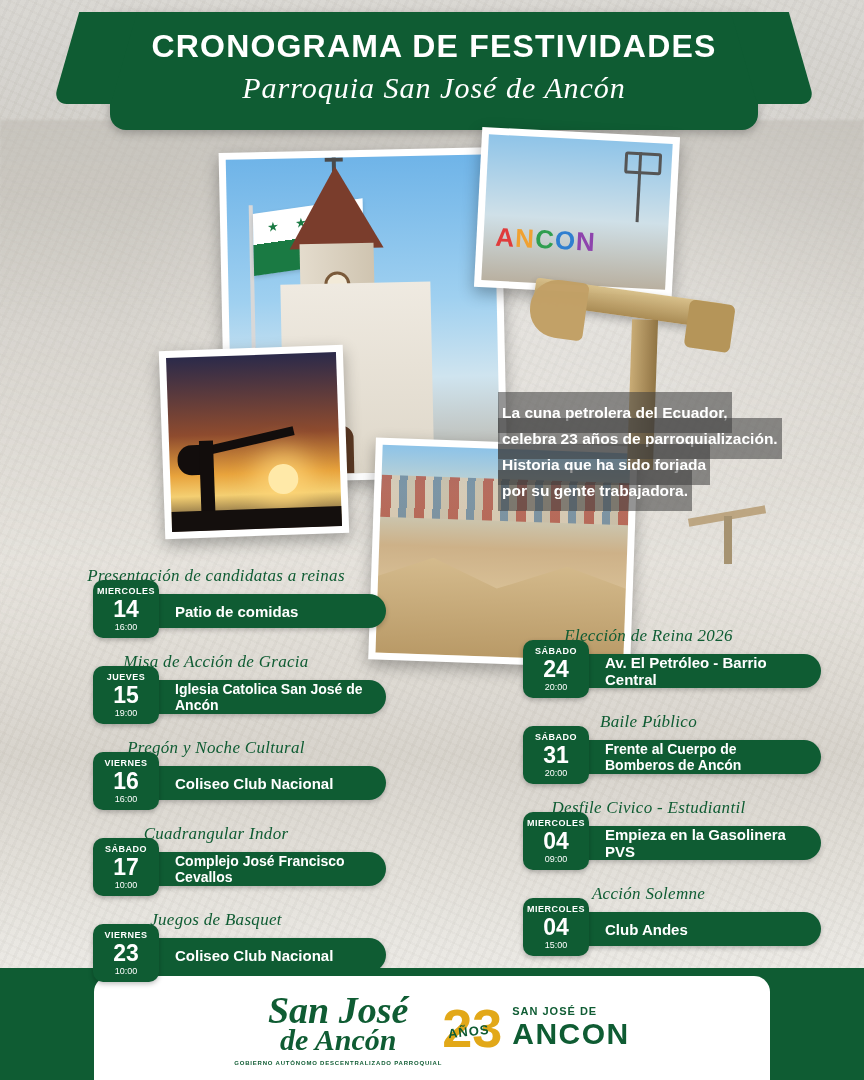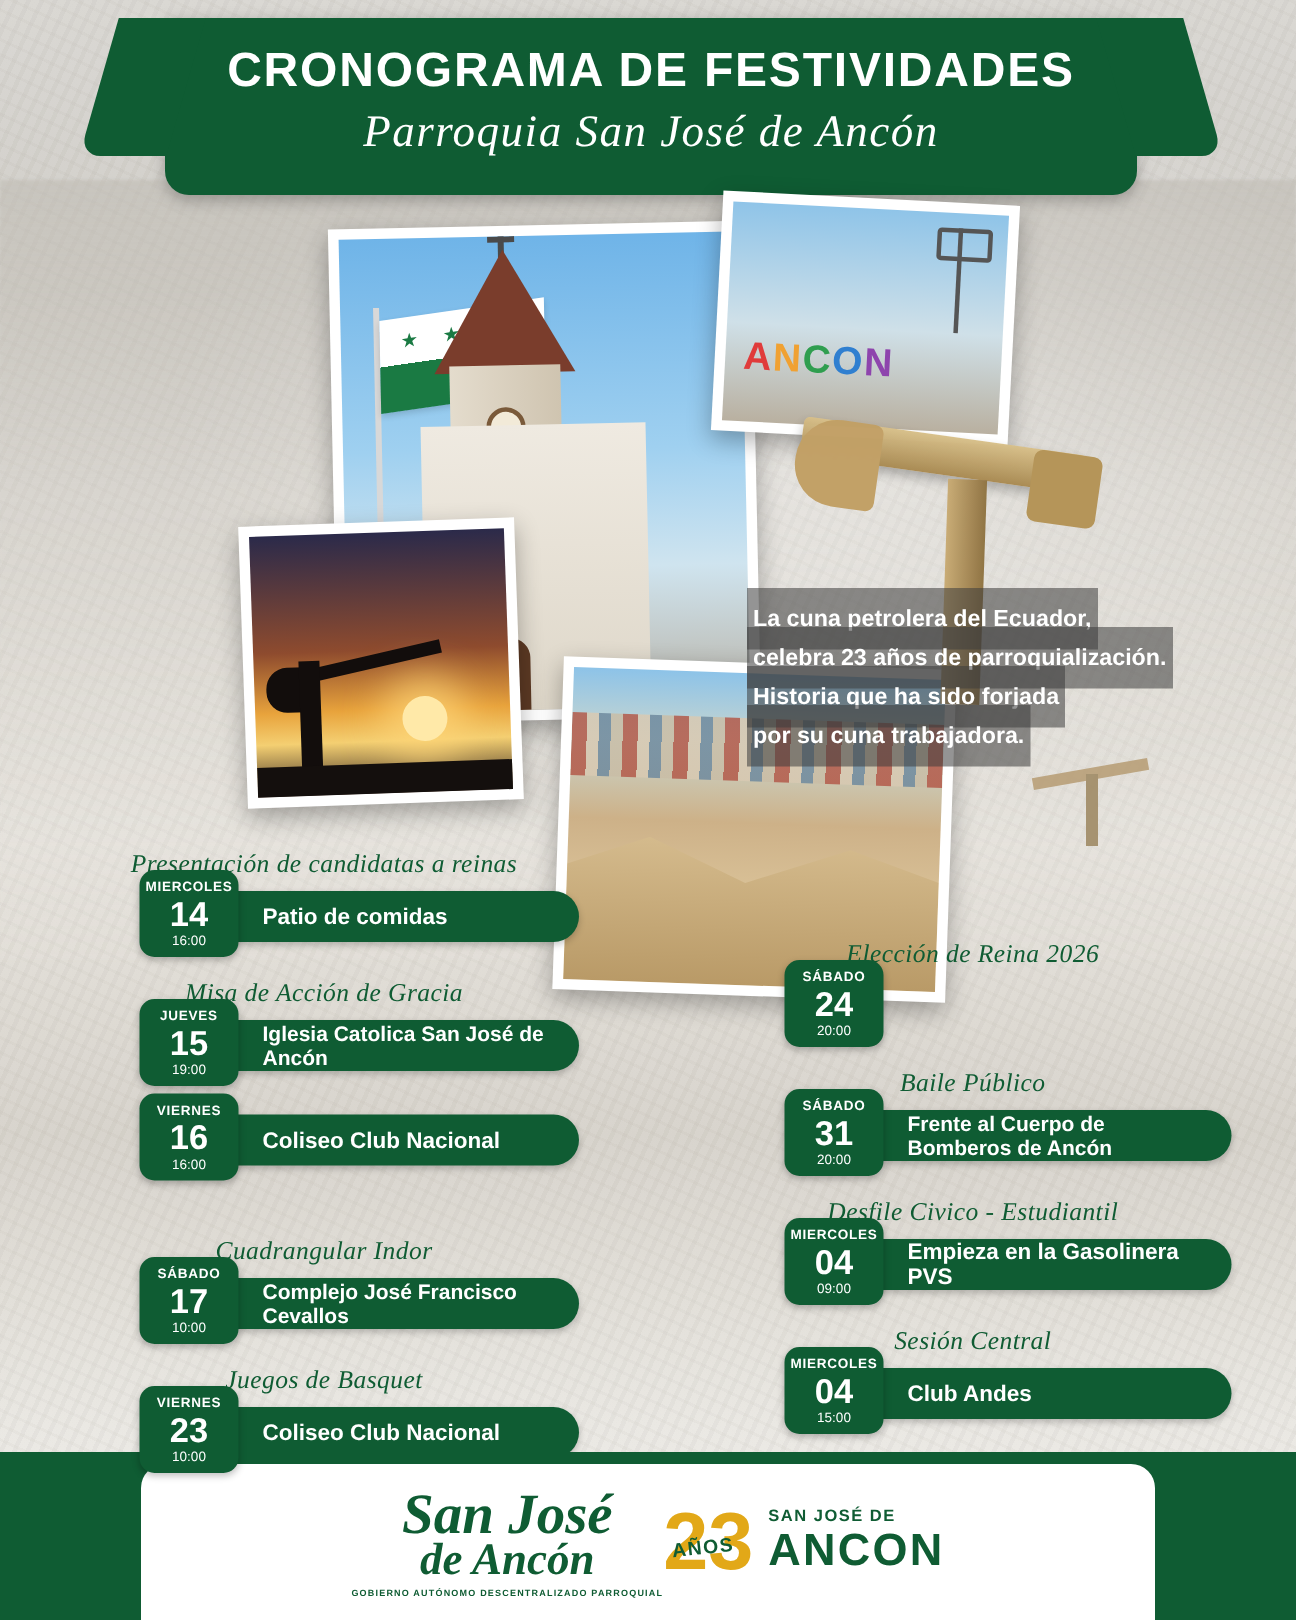--- a/index.html
+++ b/index.html
@@ -304,21 +304,21 @@
   </div>
   <div class="pump-small">
     <div class="ps-beam"></div>
     <div class="ps-post"></div>
   </div>
 
   <div class="caption">
     <div><span class="line">La cuna petrolera del Ecuador,</span></div>
     <div><span class="line">celebra 23 años de parroquialización.</span></div>
     <div><span class="line">Historia que ha sido forjada</span></div>
-    <div><span class="line">por su cuna trabajadora.</span></div>
+    <div><span class="line">por su gente trabajadora.</span></div>
   </div>
 
   <div class="events-left">
 
     <div class="event">
       <div class="event-title">Presentación de candidatas a reinas</div>
       <div class="event-row">
         <div class="date-badge">
           <div class="date-day">MIERCOLES</div>
           <div class="date-num">14</div>
@@ -334,20 +334,21 @@
         <div class="date-badge">
           <div class="date-day">JUEVES</div>
           <div class="date-num">15</div>
           <div class="date-time">19:00</div>
         </div>
         <div class="place-bar" style="font-size:14px">Iglesia Catolica San José de Ancón</div>
       </div>
     </div>
 
     <div class="event">
+      <div class="event-title">Pregón y Noche Cultural</div>
       <div class="event-row">
         <div class="date-badge">
           <div class="date-day">VIERNES</div>
           <div class="date-num">16</div>
           <div class="date-time">16:00</div>
         </div>
         <div class="place-bar">Coliseo  Club  Nacional</div>
       </div>
     </div>
 
@@ -380,20 +381,21 @@
   <div class="events-right">
 
     <div class="event">
       <div class="event-title">Elección de Reina 2026</div>
       <div class="event-row">
         <div class="date-badge">
           <div class="date-day">SÁBADO</div>
           <div class="date-num">24</div>
           <div class="date-time">20:00</div>
         </div>
+        <div class="place-bar">Av. El Petróleo - Barrio  Central</div>
       </div>
     </div>
 
     <div class="event">
       <div class="event-title">Baile Público</div>
       <div class="event-row">
         <div class="date-badge">
           <div class="date-day">SÁBADO</div>
           <div class="date-num">31</div>
           <div class="date-time">20:00</div>
@@ -408,21 +410,21 @@
         <div class="date-badge">
           <div class="date-day">MIERCOLES</div>
           <div class="date-num">04</div>
           <div class="date-time">09:00</div>
         </div>
         <div class="place-bar">Empieza en la Gasolinera PVS</div>
       </div>
     </div>
 
     <div class="event">
-      <div class="event-title">Sesión Central</div>
+      <div class="event-title">Acción Solemne</div>
       <div class="event-row">
         <div class="date-badge">
           <div class="date-day">MIERCOLES</div>
           <div class="date-num">04</div>
           <div class="date-time">15:00</div>
         </div>
         <div class="place-bar">Club Andes</div>
       </div>
     </div>
 

